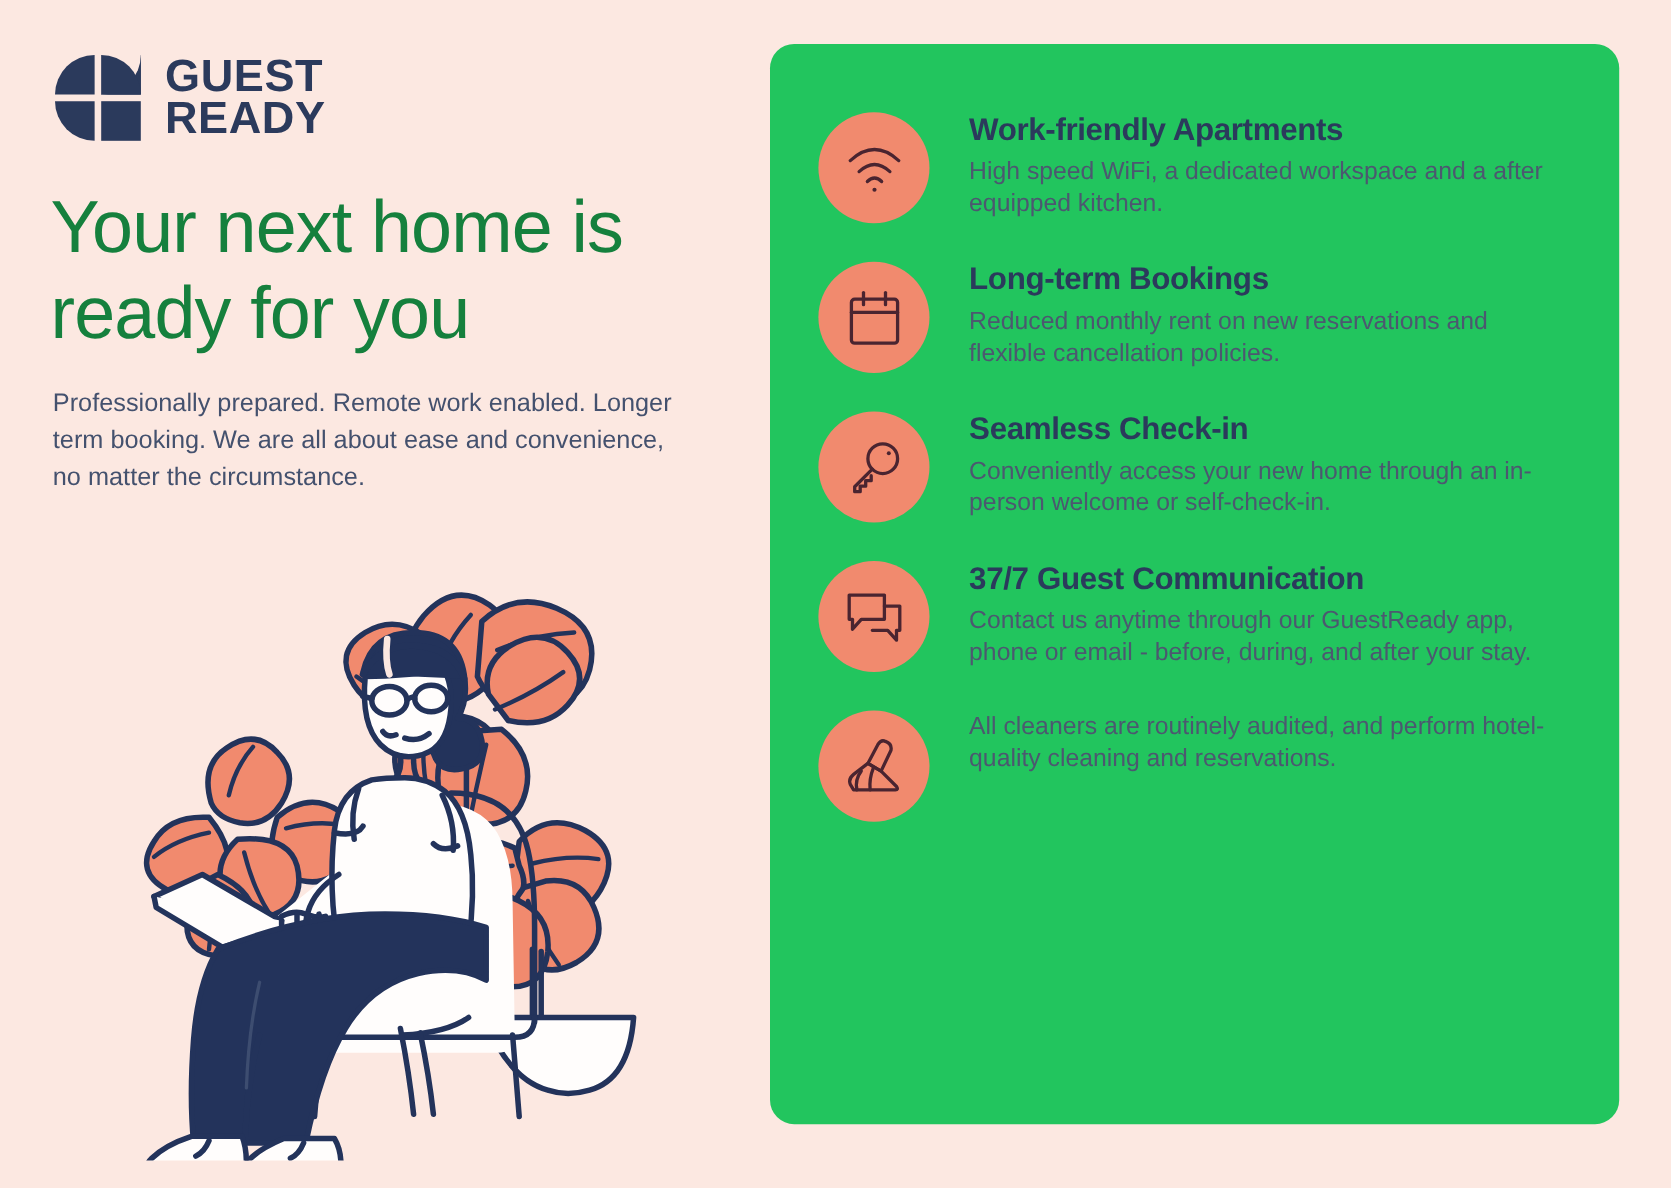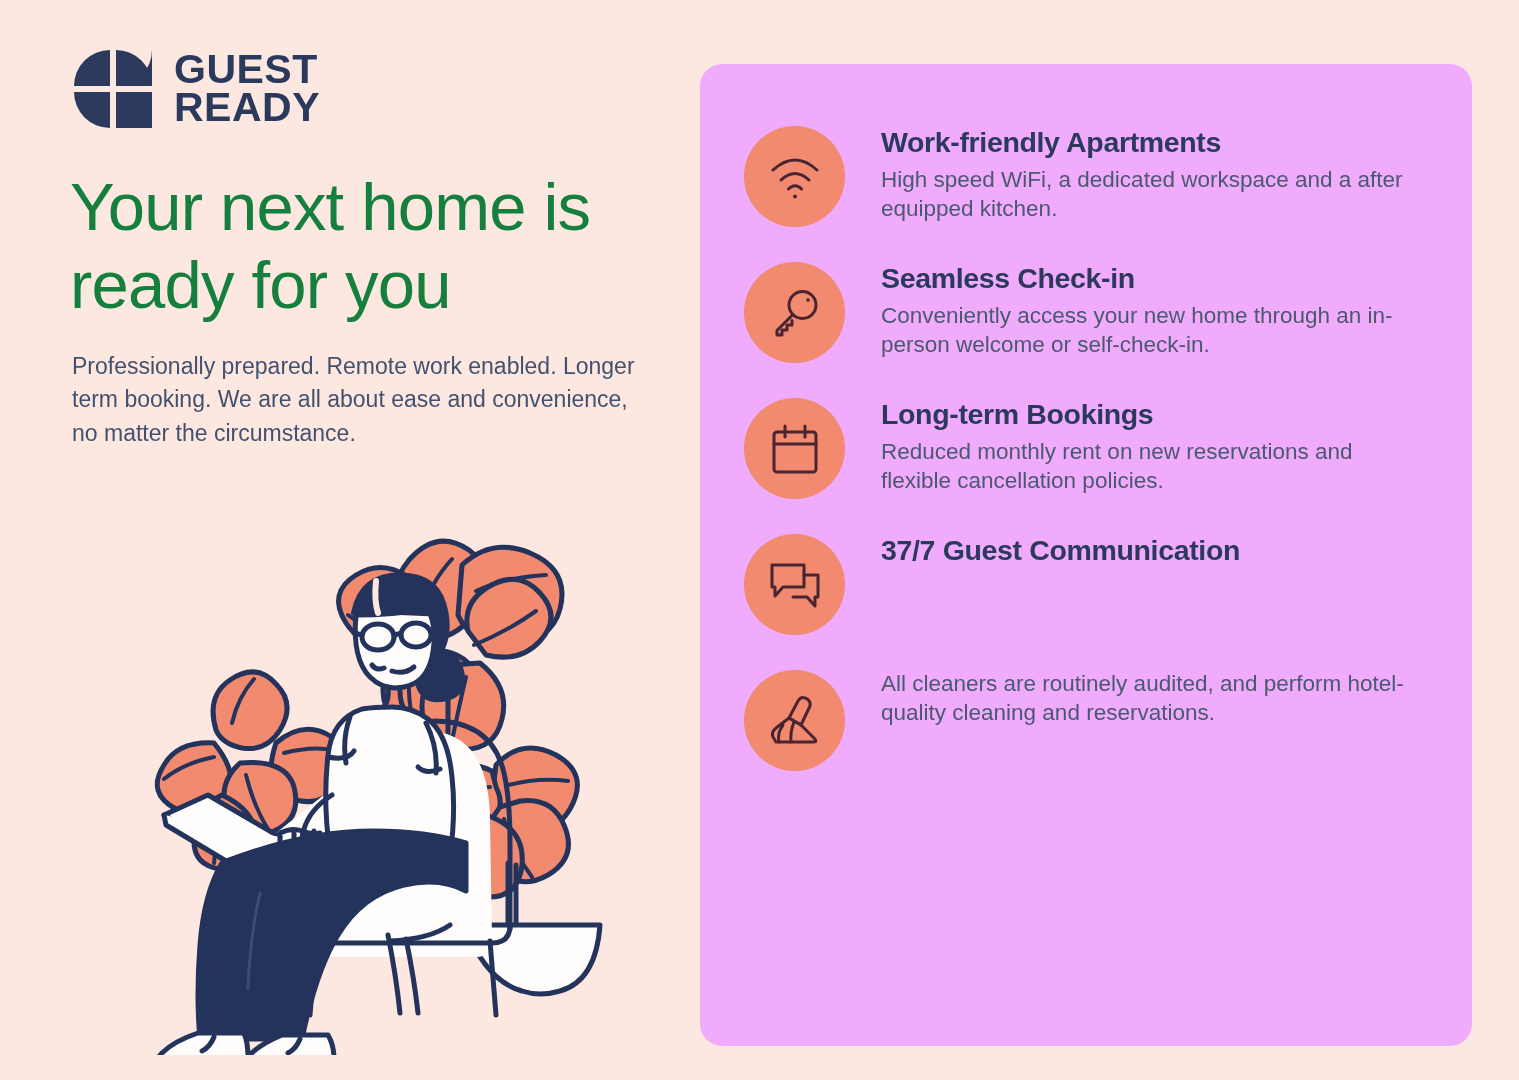--- a/index.html
+++ b/index.html
@@ -15,21 +15,20 @@
     font-family: "Liberation Sans", sans-serif;
     position: relative;
   }
 
   
   .left-col {
     position: absolute;
     left: 0; top: 0;
     width: 690px;
     height: 956px;
-    margin-left: 24px;
   }
 
   .logo-row {
     position: absolute;
     left: 48px;
     top: 48px;
     display: flex;
     align-items: center;
     gap: 20px;
   }
@@ -81,24 +80,24 @@
     top: 495px;
     width: 540px;
     height: 560px;
   }
   .illustration svg { display: block; width: 100%; height: 100%; }
 
   
   .feature-card {
     position: absolute;
     left: 700px;
-    top: 64px;
+    top: 40px;
     width: 772px;
     height: 982px;
-    background: #f0abfc;
+    background: #22c55e;
     border-radius: 22px;
     padding: 58px 44px 40px 44px;
   }
 
   .feature-list {
     display: flex;
     flex-direction: column;
     gap: 31px;
   }
 
@@ -294,56 +293,57 @@
         </svg>
       </div>
       <div class="feature-text">
         <div class="feature-title">Work-friendly Apartments</div>
         <div class="feature-desc">High speed WiFi, a dedicated workspace and a after equipped kitchen.</div>
       </div>
     </div>
 
     <div class="feature-row">
       <div class="feature-icon">
-        <svg width="52" height="52" viewBox="0 0 52 52" fill="none" stroke="#4A2430" stroke-width="3" stroke-linecap="round" stroke-linejoin="round">
-          <circle cx="33.5" cy="18" r="13.5"></circle>
-          <circle cx="39" cy="13" r="1.8" fill="#4A2430" stroke="none"></circle>
-          <path d="M24 27.5 L8 43.5 L8 48 L13 48 L13 43 L18 43 L18 38 L23 38 L23 33.5"></path>
-        </svg>
-      </div>
-      <div class="feature-text">
-        <div class="feature-title">Seamless Check-in</div>
-        <div class="feature-desc">Conveniently access your new home through an in-person welcome or self-check-in.</div>
-      </div>
-    </div>
-
-    <div class="feature-row">
-      <div class="feature-icon">
         <svg width="50" height="52" viewBox="0 0 50 52" fill="none" stroke="#4A2430" stroke-width="3" stroke-linecap="round" stroke-linejoin="round">
           <rect x="4" y="9" width="42" height="40" rx="3"></rect>
           <path d="M4 21 H46"></path>
           <path d="M15 3 V14"></path>
           <path d="M35 3 V14"></path>
         </svg>
       </div>
       <div class="feature-text">
         <div class="feature-title">Long-term Bookings</div>
         <div class="feature-desc">Reduced monthly rent on new reservations and flexible cancellation policies.</div>
       </div>
     </div>
 
     <div class="feature-row">
       <div class="feature-icon">
+        <svg width="52" height="52" viewBox="0 0 52 52" fill="none" stroke="#4A2430" stroke-width="3" stroke-linecap="round" stroke-linejoin="round">
+          <circle cx="33.5" cy="18" r="13.5"></circle>
+          <circle cx="39" cy="13" r="1.8" fill="#4A2430" stroke="none"></circle>
+          <path d="M24 27.5 L8 43.5 L8 48 L13 48 L13 43 L18 43 L18 38 L23 38 L23 33.5"></path>
+        </svg>
+      </div>
+      <div class="feature-text">
+        <div class="feature-title">Seamless Check-in</div>
+        <div class="feature-desc">Conveniently access your new home through an in-person welcome or self-check-in.</div>
+      </div>
+    </div>
+
+    <div class="feature-row">
+      <div class="feature-icon">
         <svg width="52" height="48" viewBox="0 0 52 48" fill="none" stroke="#4A2430" stroke-width="3" stroke-linecap="round" stroke-linejoin="round">
           <path d="M3 4 H35 V26 H14 L6 35 V26 H3 Z"></path>
           <path d="M35 14 H49 V36 H46 V45 L38 36 H24"></path>
         </svg>
       </div>
       <div class="feature-text">
         <div class="feature-title">37/7 Guest Communication</div>
+        <div class="feature-desc">Contact us anytime through our GuestReady app, phone or email - before, during, and after your stay.</div>
       </div>
     </div>
 
     <div class="feature-row">
       <div class="feature-icon">
         <svg width="54" height="52" viewBox="0 0 54 52" fill="none" stroke="#4A2430" stroke-width="3" stroke-linecap="round" stroke-linejoin="round">
           <path d="M37 3 q6 2 5 8 L33 30 L21 23 L30 6 q3 -5 7 -3 Z"></path>
           <path d="M21 23 L8 33 q-5 4 -3 9 l3 5 h38 q3 0 1 -3 L33 30 Z"></path>
           <path d="M26 27 q-4 10 -3 20"></path>
           <path d="M15 30 q-6 8 -4 17"></path>

